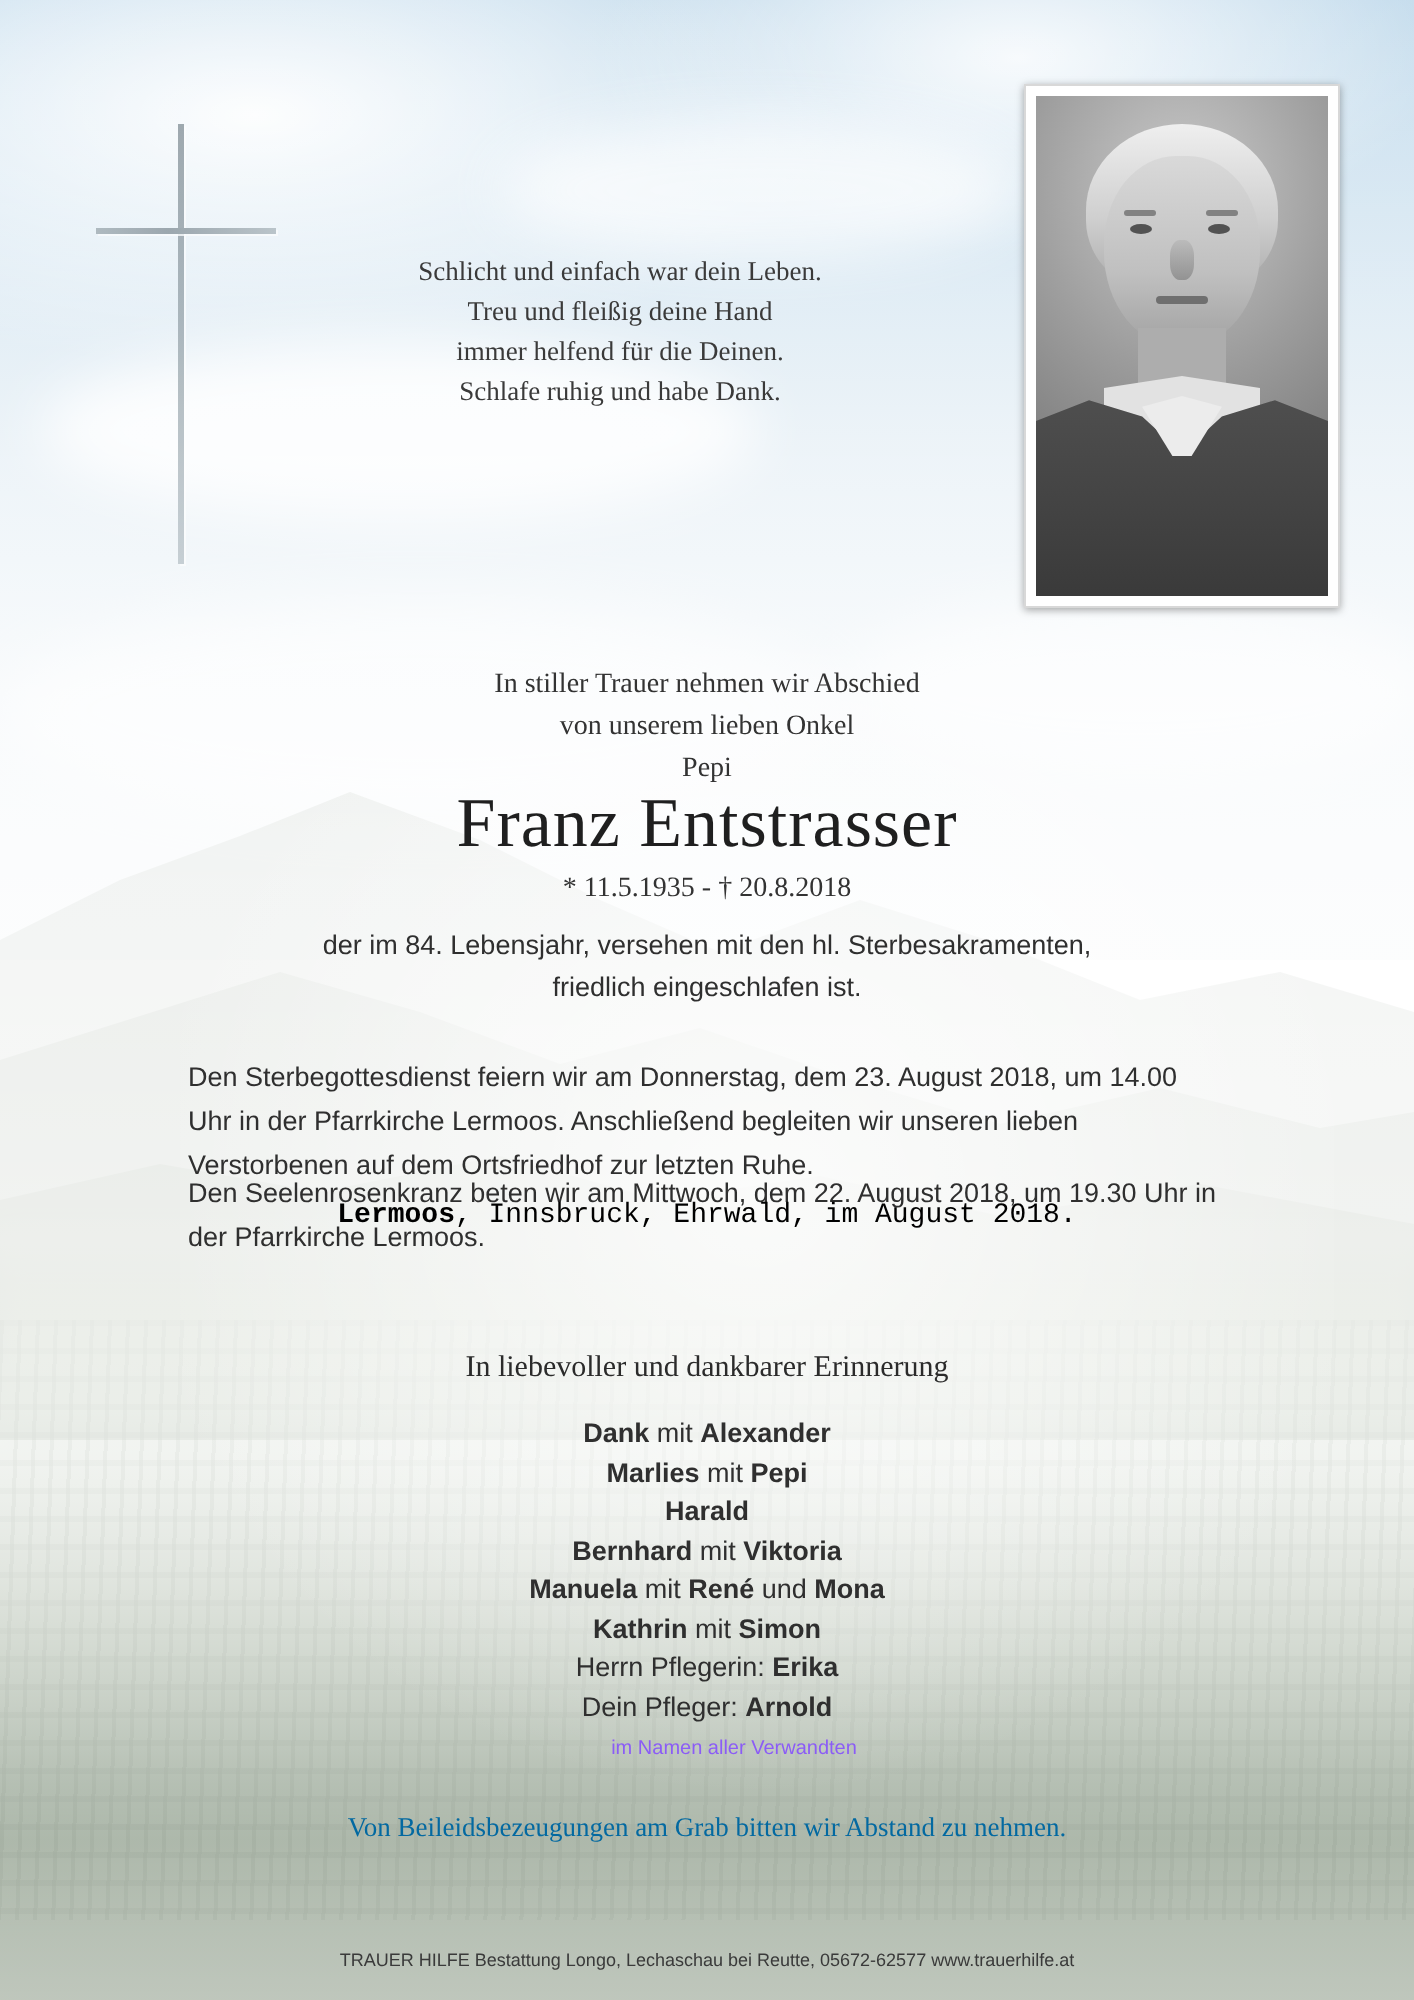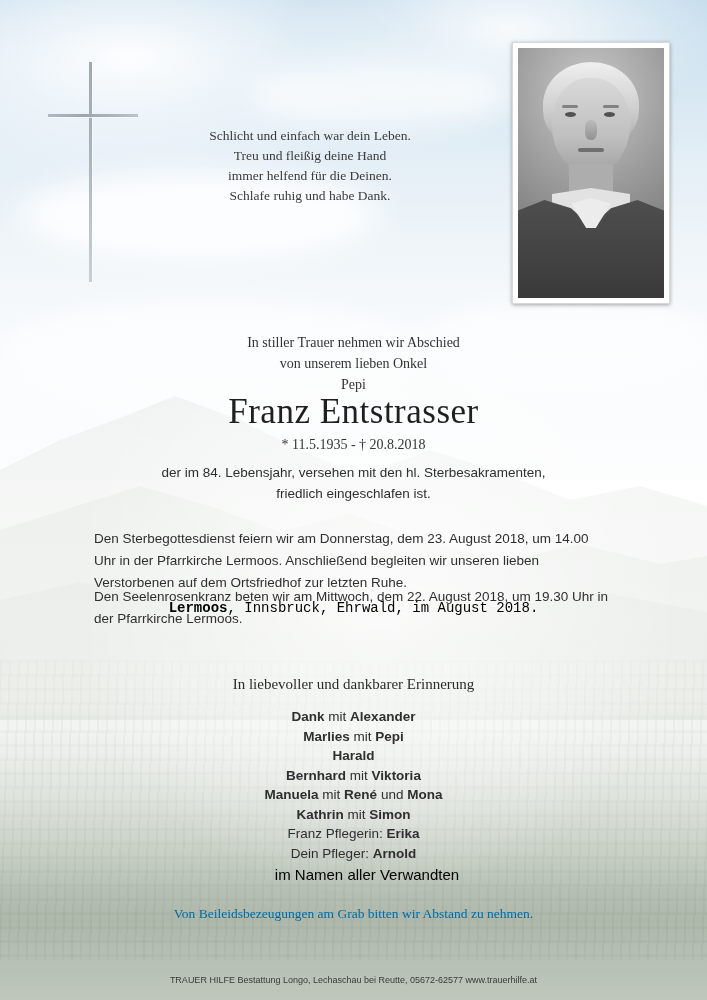--- a/index.html
+++ b/index.html
@@ -312,22 +312,22 @@
     top: 707px;
     font-family: "Liberation Sans", sans-serif;
     font-size: 13.5px;
     line-height: 19.5px;
     color: #2f2f2f;
   }
   .family .nm { font-weight: bold; }
   .family .last {
     display: block;
     margin-top: 2px;
-    font-size: 15px;
-    color: #000000;
+    font-size: 10px;
+    color: #8b5cf6;
     margin-left: 27px;
   }
   .closing {
     top: 906px;
     font-family: Liberation Serif, serif;
     font-size: 13.5px;
     color: #0369a1;
   }
   .footer {
     top: 975px;
@@ -434,21 +434,21 @@
       <div>
         <span class="nm">Bernhard</span><span> mit </span><span class="nm">Viktoria</span>
       </div>
       <div>
         <span class="nm">Manuela</span><span> mit </span><span class="nm">René</span><span> und </span><span class="nm">Mona</span>
       </div>
       <div>
         <span class="nm">Kathrin</span><span> mit </span><span class="nm">Simon</span>
       </div>
       <div>
-        <span>Franz Pflegerin: </span><span class="nm">Erika</span>
+        <span>Herrn Pflegerin: </span><span class="nm">Erika</span>
       </div>
       <div>
         <span>Dein Pfleger: </span><span class="nm">Arnold</span>
       </div>
       <span class="last">im Namen aller Verwandten</span>
     </div>
 
     <div class="block closing">Von Beileidsbezeugungen am Grab bitten wir Abstand zu nehmen.</div>
 
     <div class="block footer">

